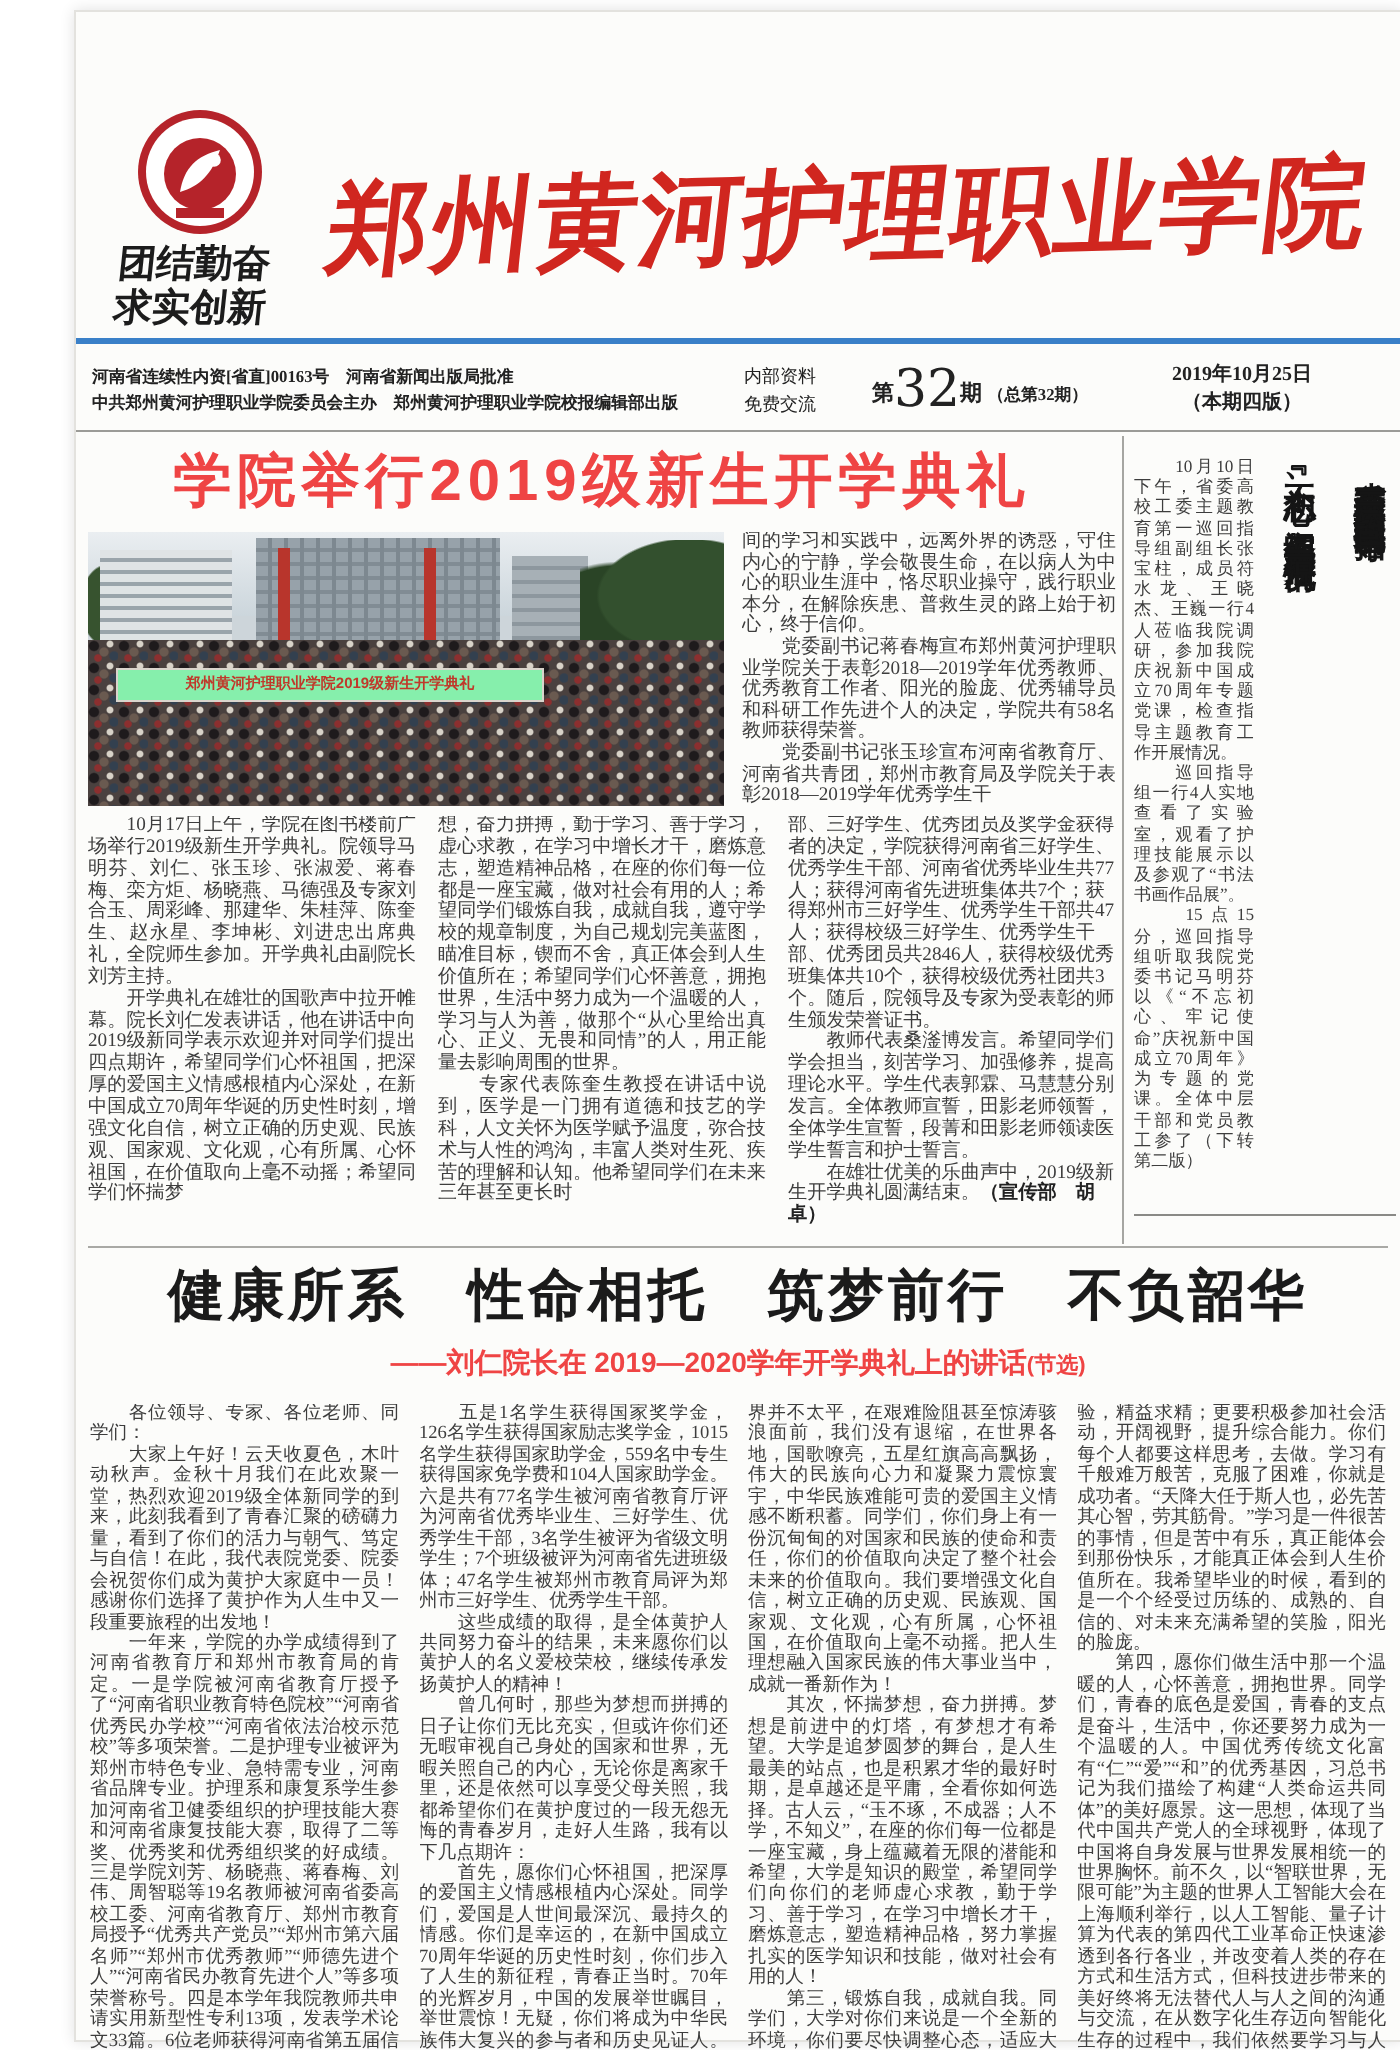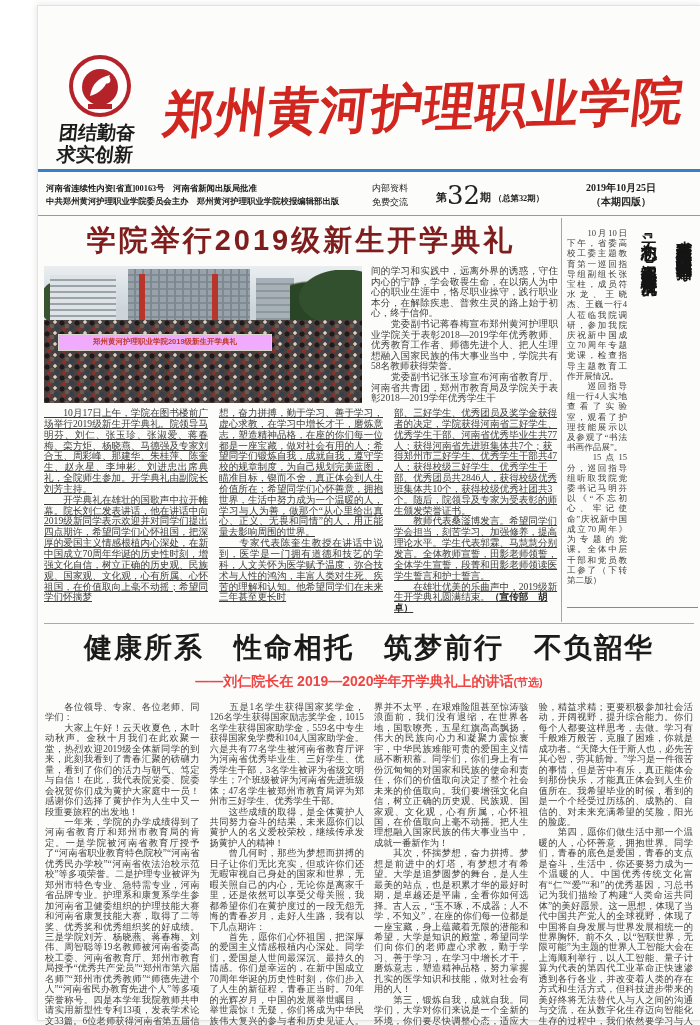--- a/index.html
+++ b/index.html
@@ -20,21 +20,21 @@
   .info-mid{width:52px;text-align:center;line-height:14px;font-weight:400;font-size:9px;}
   .info-issue{width:148px;text-align:center;font-weight:700;font-size:11px;white-space:nowrap;}
   .issue-num{font-size:26px;font-family:"DejaVu Serif",serif;font-weight:400;vertical-align:-3px;margin-top:46px;}
   .issue-total{font-size:8.4px;}
   .info-date{flex:1;text-align:center;font-weight:700;font-size:10px;line-height:14px;}
   .thin-rule{position:absolute;left:0;right:0;top:209px;height:1px;background:#9b9b97;}
   
   .main-row{position:absolute;top:212px;left:6px;right:2px;height:404px;display:flex;}
   .art1{width:514px;flex:0 0 514px;}
   .art1 h1{margin:3px 0 5px 0;text-align:center;font-family:"Liberation Sans","DejaVu Sans",sans-serif;
-    font-weight:900;font-size:29px;letter-spacing:3px;color:#7f1d1d;}
+    font-weight:900;font-size:29px;letter-spacing:3px;color:#ef4444;}
   .photo-row{display:flex;gap:9px;height:137px;}
   .photo{position:relative;width:318px;flex:0 0 318px;background:#cdd5da;overflow:hidden;}
   .ph-sky{position:absolute;left:0;right:0;top:0;height:42px;background:linear-gradient(#eaeef1,#ccd6dc);}
   .ph-b1{position:absolute;left:6px;top:9px;width:66px;height:50px;background:#dfe3e5;
     background-image:repeating-linear-gradient(180deg,transparent 0 4px,#9aa4ab 4px 6px);}
   .ph-b2{position:absolute;left:84px;top:3px;width:122px;height:57px;background:#97a2aa;
     background-image:repeating-linear-gradient(90deg,transparent 0 6px,#7d8890 6px 8px),
     repeating-linear-gradient(180deg,transparent 0 5px,#818c94 5px 7px);}
   .ph-b3{position:absolute;left:212px;top:12px;width:38px;height:46px;background:#a7b0b6;
     background-image:repeating-linear-gradient(180deg,transparent 0 5px,#8d979e 5px 7px);}
@@ -45,27 +45,27 @@
     background:radial-gradient(ellipse at 45% 45%,#37532f 55%,rgba(55,83,47,0) 58%);}
   .ph-flag1{position:absolute;left:95px;top:8px;width:6px;height:48px;background:#b8352c;}
   .ph-flag2{position:absolute;left:168px;top:8px;width:6px;height:48px;background:#b8352c;}
   .ph-crowd{position:absolute;left:0;right:0;top:54px;bottom:0;background-color:#4a413f;
     background-image:radial-gradient(circle at 3px 3px,#1e1a1c 2.2px,transparent 2.9px),
     radial-gradient(circle at 8px 6px,#6a5a50 2px,transparent 2.6px),
     radial-gradient(circle at 5px 9px,#8c2f2f 1.6px,transparent 2.2px),
     radial-gradient(circle at 11px 2px,#d8d2c8 1.4px,transparent 2px),
     radial-gradient(circle at 13px 8px,#33404f 2px,transparent 2.7px);
     background-size:15px 11px;}
-  .ph-banner{position:absolute;left:14px;top:68px;width:212px;height:15px;background:#f0abfc;
+  .ph-banner{position:absolute;left:14px;top:68px;width:212px;height:15px;background:#86efac;
     border:1px solid #d9d4cc;color:#c0392b;font-weight:700;font-size:7.5px;line-height:13px;
     text-align:center;overflow:hidden;white-space:nowrap;
     font-family:"Liberation Sans","DejaVu Sans",sans-serif;}
   .bodytxt{white-space:pre-wrap;text-align:justify;color:#3d3d3d;}
   .side-col{flex:1;font-size:9.6px;line-height:10.6px;overflow:hidden;height:137px;}
-  .cols3{display:flex;gap:11px;margin-top:5px;height:226px;overflow:hidden;text-decoration:underline;}
+  .cols3{display:flex;gap:11px;margin-top:5px;height:226px;overflow:hidden;}
   .cols3 .c{flex:1;font-size:9.6px;line-height:10.85px;overflow:hidden;}
   .byline{font-weight:700;color:#222;}
   
   .sidebar{flex:1;border-left:1px solid #a6a6a2;margin-left:3px;padding:10px 2px 0 5px;position:relative;}
   .sb-wrap{display:flex;gap:5px;height:372px;}
   .sb-body{width:60px;flex:0 0 60px;font-size:8.6px;line-height:10.2px;overflow:hidden;}
   .sb-title{flex:1;writing-mode:vertical-rl;font-family:"Liberation Sans","DejaVu Sans",sans-serif;
     font-weight:900;font-size:16px;letter-spacing:1.2px;line-height:35px;color:#151515;height:100%;}
   .sb-rule{margin-top:7px;border-top:1.5px solid #8a8a86;width:97%;}
   .section-rule{position:absolute;left:6px;right:6px;top:617px;height:1px;background:#a9a9a5;}
@@ -129,21 +129,21 @@
           <div class="ph-b1"></div>
           <div class="ph-b2"></div>
           <div class="ph-b3"></div>
           <div class="ph-flag1"></div>
           <div class="ph-flag2"></div>
           <div class="ph-tree-r"></div>
           <div class="ph-crowd"></div>
           <div class="ph-banner">郑州黄河护理职业学院2019级新生开学典礼</div>
         </div>
         <div class="side-col bodytxt">间的学习和实践中，远离外界的诱惑，守住内心的宁静，学会敬畏生命，在以病人为中心的职业生涯中，恪尽职业操守，践行职业本分，在解除疾患、普救生灵的路上始于初心，终于信仰。
-　　党委副书记蒋春梅宣布郑州黄河护理职业学院关于表彰2018—2019学年优秀教师、优秀教育工作者、师德先进个人、把人生理想融入国家民族的伟大事业当中，学院共有58名教师获得荣誉。
+　　党委副书记蒋春梅宣布郑州黄河护理职业学院关于表彰2018—2019学年优秀教师、优秀教育工作者、阳光的脸庞、优秀辅导员和科研工作先进个人的决定，学院共有58名教师获得荣誉。
 　　党委副书记张玉珍宣布河南省教育厅、河南省共青团，郑州市教育局及学院关于表彰2018—2019学年优秀学生干</div>
       </div>
       <div class="cols3">
         <div class="c bodytxt">　　10月17日上午，学院在图书楼前广场举行2019级新生开学典礼。院领导马明芬、刘仁、张玉珍、张淑爱、蒋春梅、栾方炬、杨晓燕、马德强及专家刘合玉、周彩峰、那建华、朱桂萍、陈奎生、赵永星、李坤彬、刘进忠出席典礼，全院师生参加。开学典礼由副院长刘芳主持。
 　　开学典礼在雄壮的国歌声中拉开帷幕。院长刘仁发表讲话，他在讲话中向2019级新同学表示欢迎并对同学们提出四点期许，希望同学们心怀祖国，把深厚的爱国主义情感根植内心深处，在新中国成立70周年华诞的历史性时刻，增强文化自信，树立正确的历史观、民族观、国家观、文化观，心有所属、心怀祖国，在价值取向上毫不动摇；希望同学们怀揣梦</div>
         <div class="c bodytxt">想，奋力拼搏，勤于学习、善于学习，虚心求教，在学习中增长才干，磨炼意志，塑造精神品格，在座的你们每一位都是一座宝藏，做对社会有用的人；希望同学们锻炼自我，成就自我，遵守学校的规章制度，为自己规划完美蓝图，瞄准目标，锲而不舍，真正体会到人生价值所在；希望同学们心怀善意，拥抱世界，生活中努力成为一个温暖的人，学习与人为善，做那个“从心里给出真心、正义、无畏和同情”的人，用正能量去影响周围的世界。
 　　专家代表陈奎生教授在讲话中说到，医学是一门拥有道德和技艺的学科，人文关怀为医学赋予温度，弥合技术与人性的鸿沟，丰富人类对生死、疾苦的理解和认知。他希望同学们在未来三年甚至更长时</div>
         <div class="c"><span class="bodytxt">部、三好学生、优秀团员及奖学金获得者的决定，学院获得河南省三好学生、优秀学生干部、河南省优秀毕业生共77人；获得河南省先进班集体共7个；获得郑州市三好学生、优秀学生干部共47人；获得校级三好学生、优秀学生干部、优秀团员共2846人，获得校级优秀班集体共10个，获得校级优秀社团共3个。随后，院领导及专家为受表彰的师生颁发荣誉证书。
 　　教师代表桑滏博发言。希望同学们学会担当，刻苦学习、加强修养，提高理论水平。学生代表郭霖、马慧慧分别发言。全体教师宣誓，田影老师领誓，全体学生宣誓，段菁和田影老师领读医学生誓言和护士誓言。
 　　在雄壮优美的乐曲声中，2019级新生开学典礼圆满结束。</span><span class="byline">（宣传部　胡卓）</span></div>

